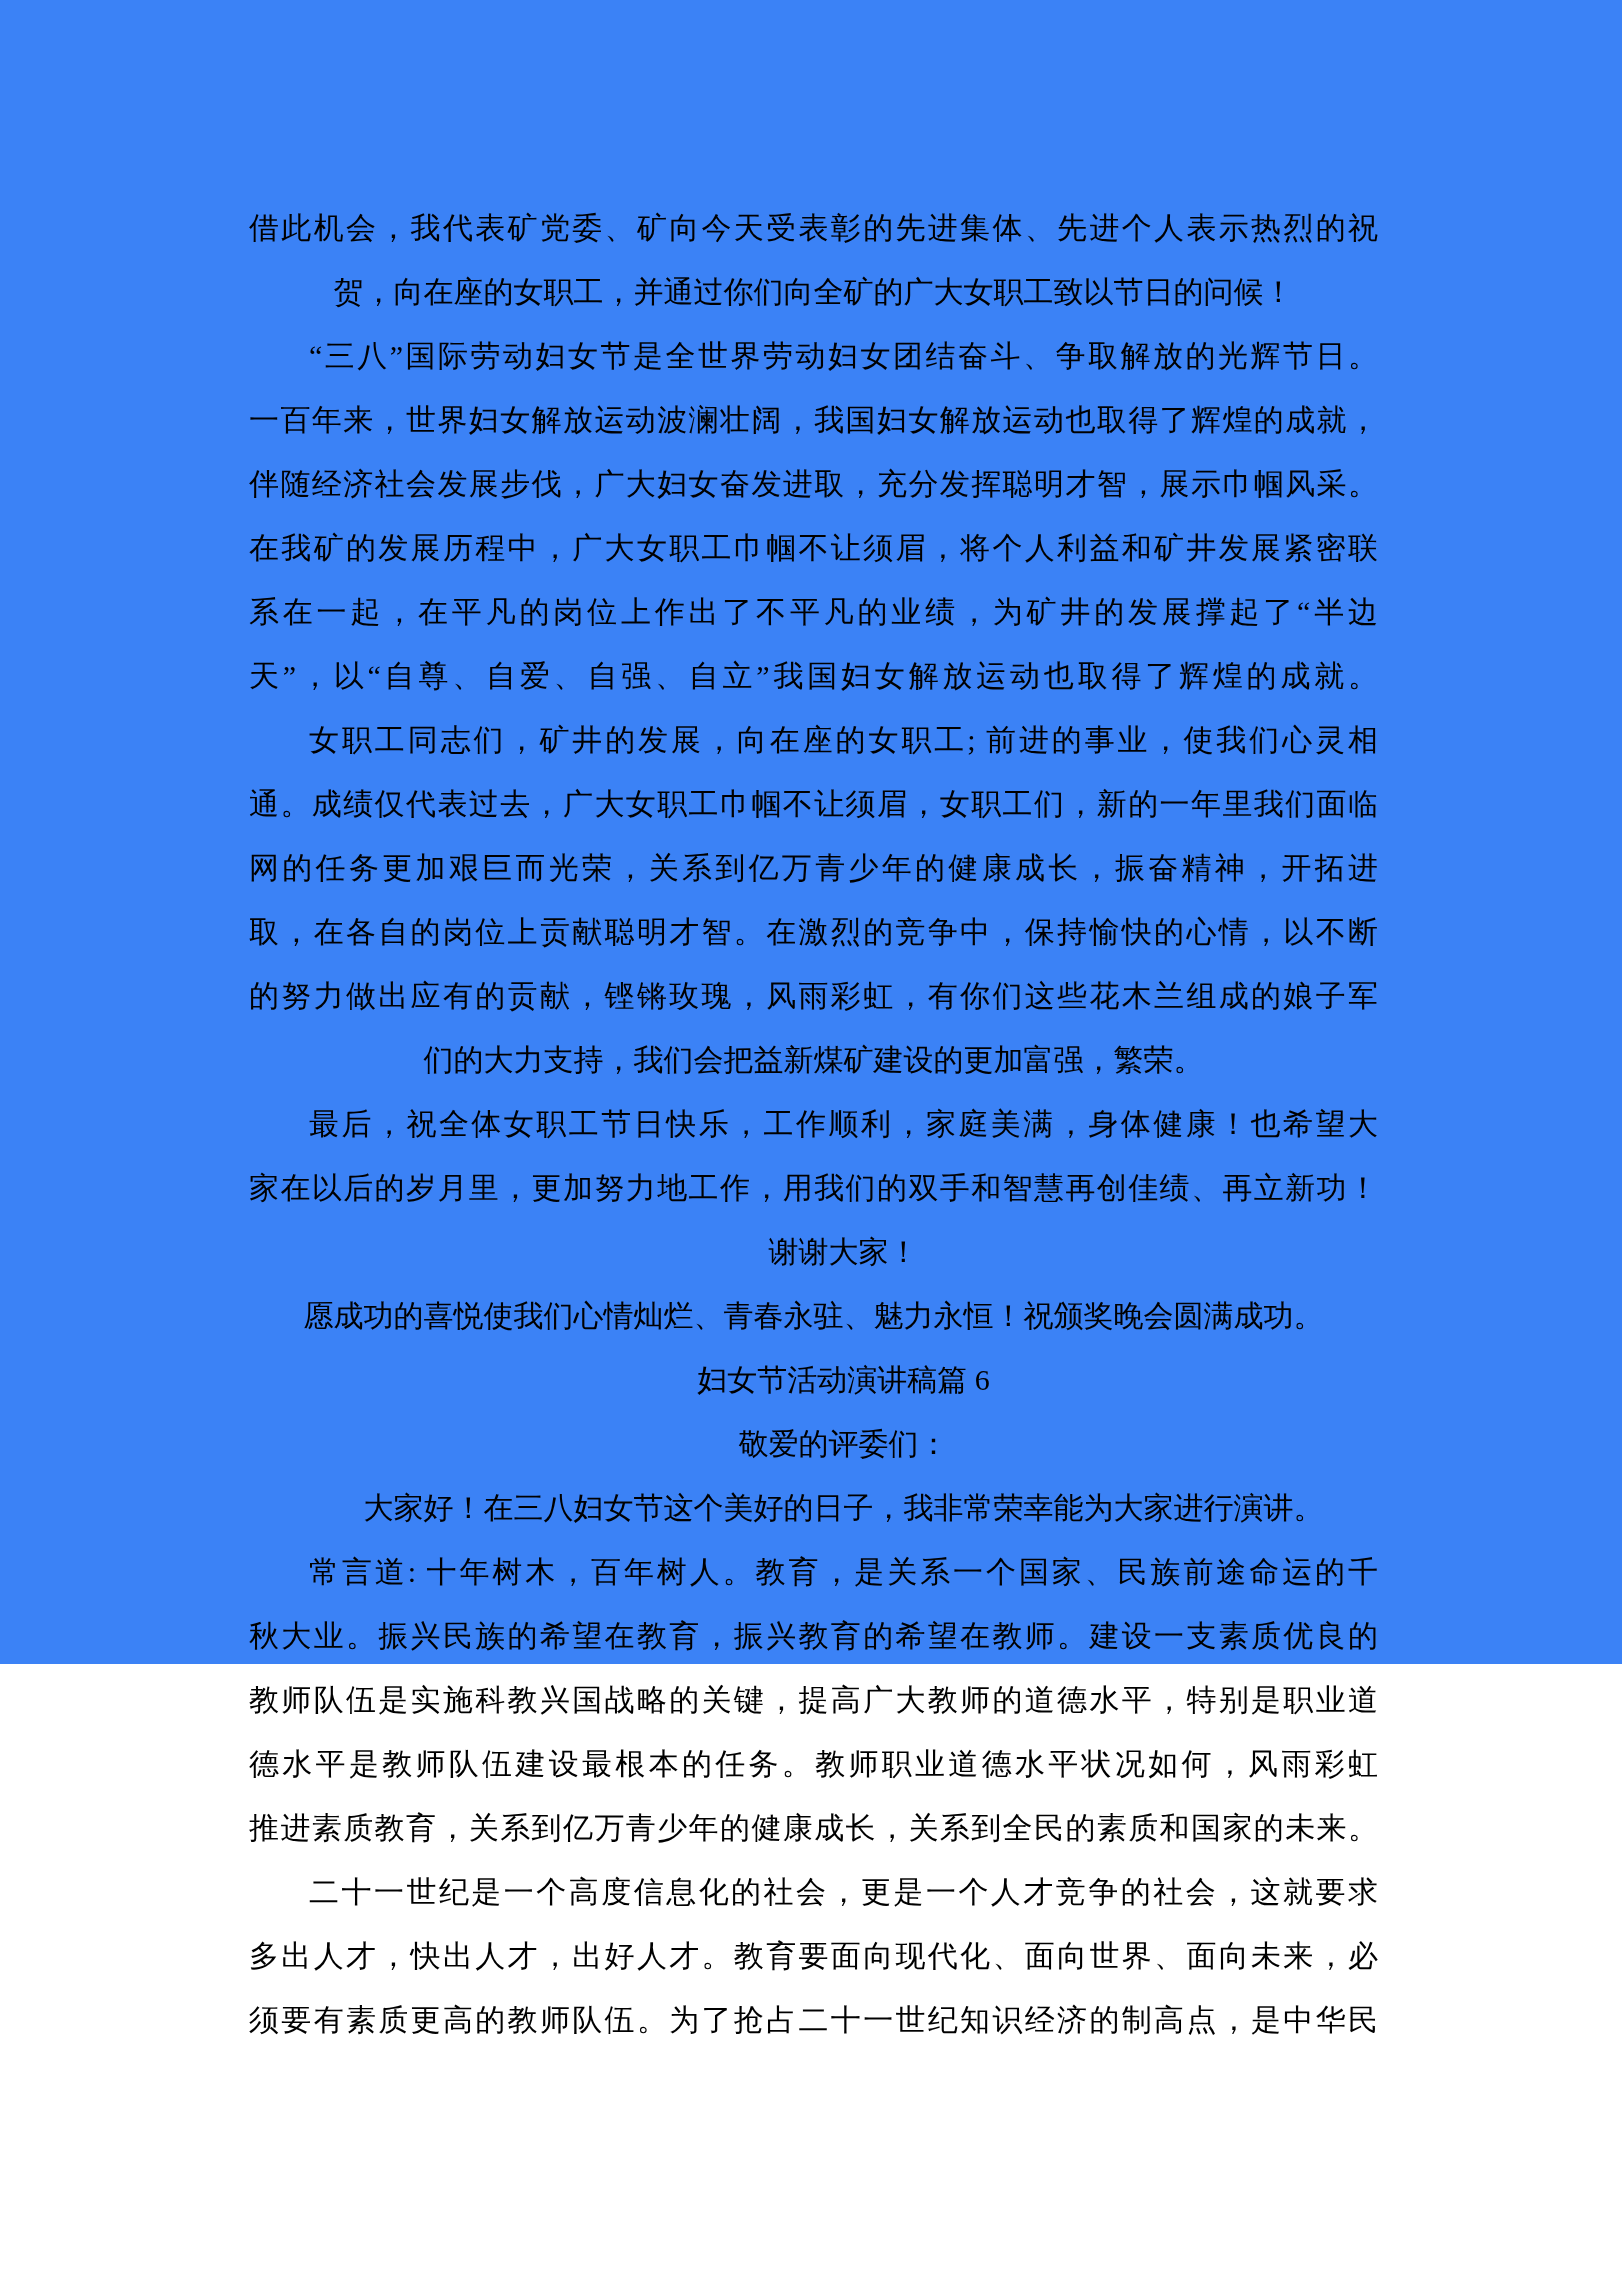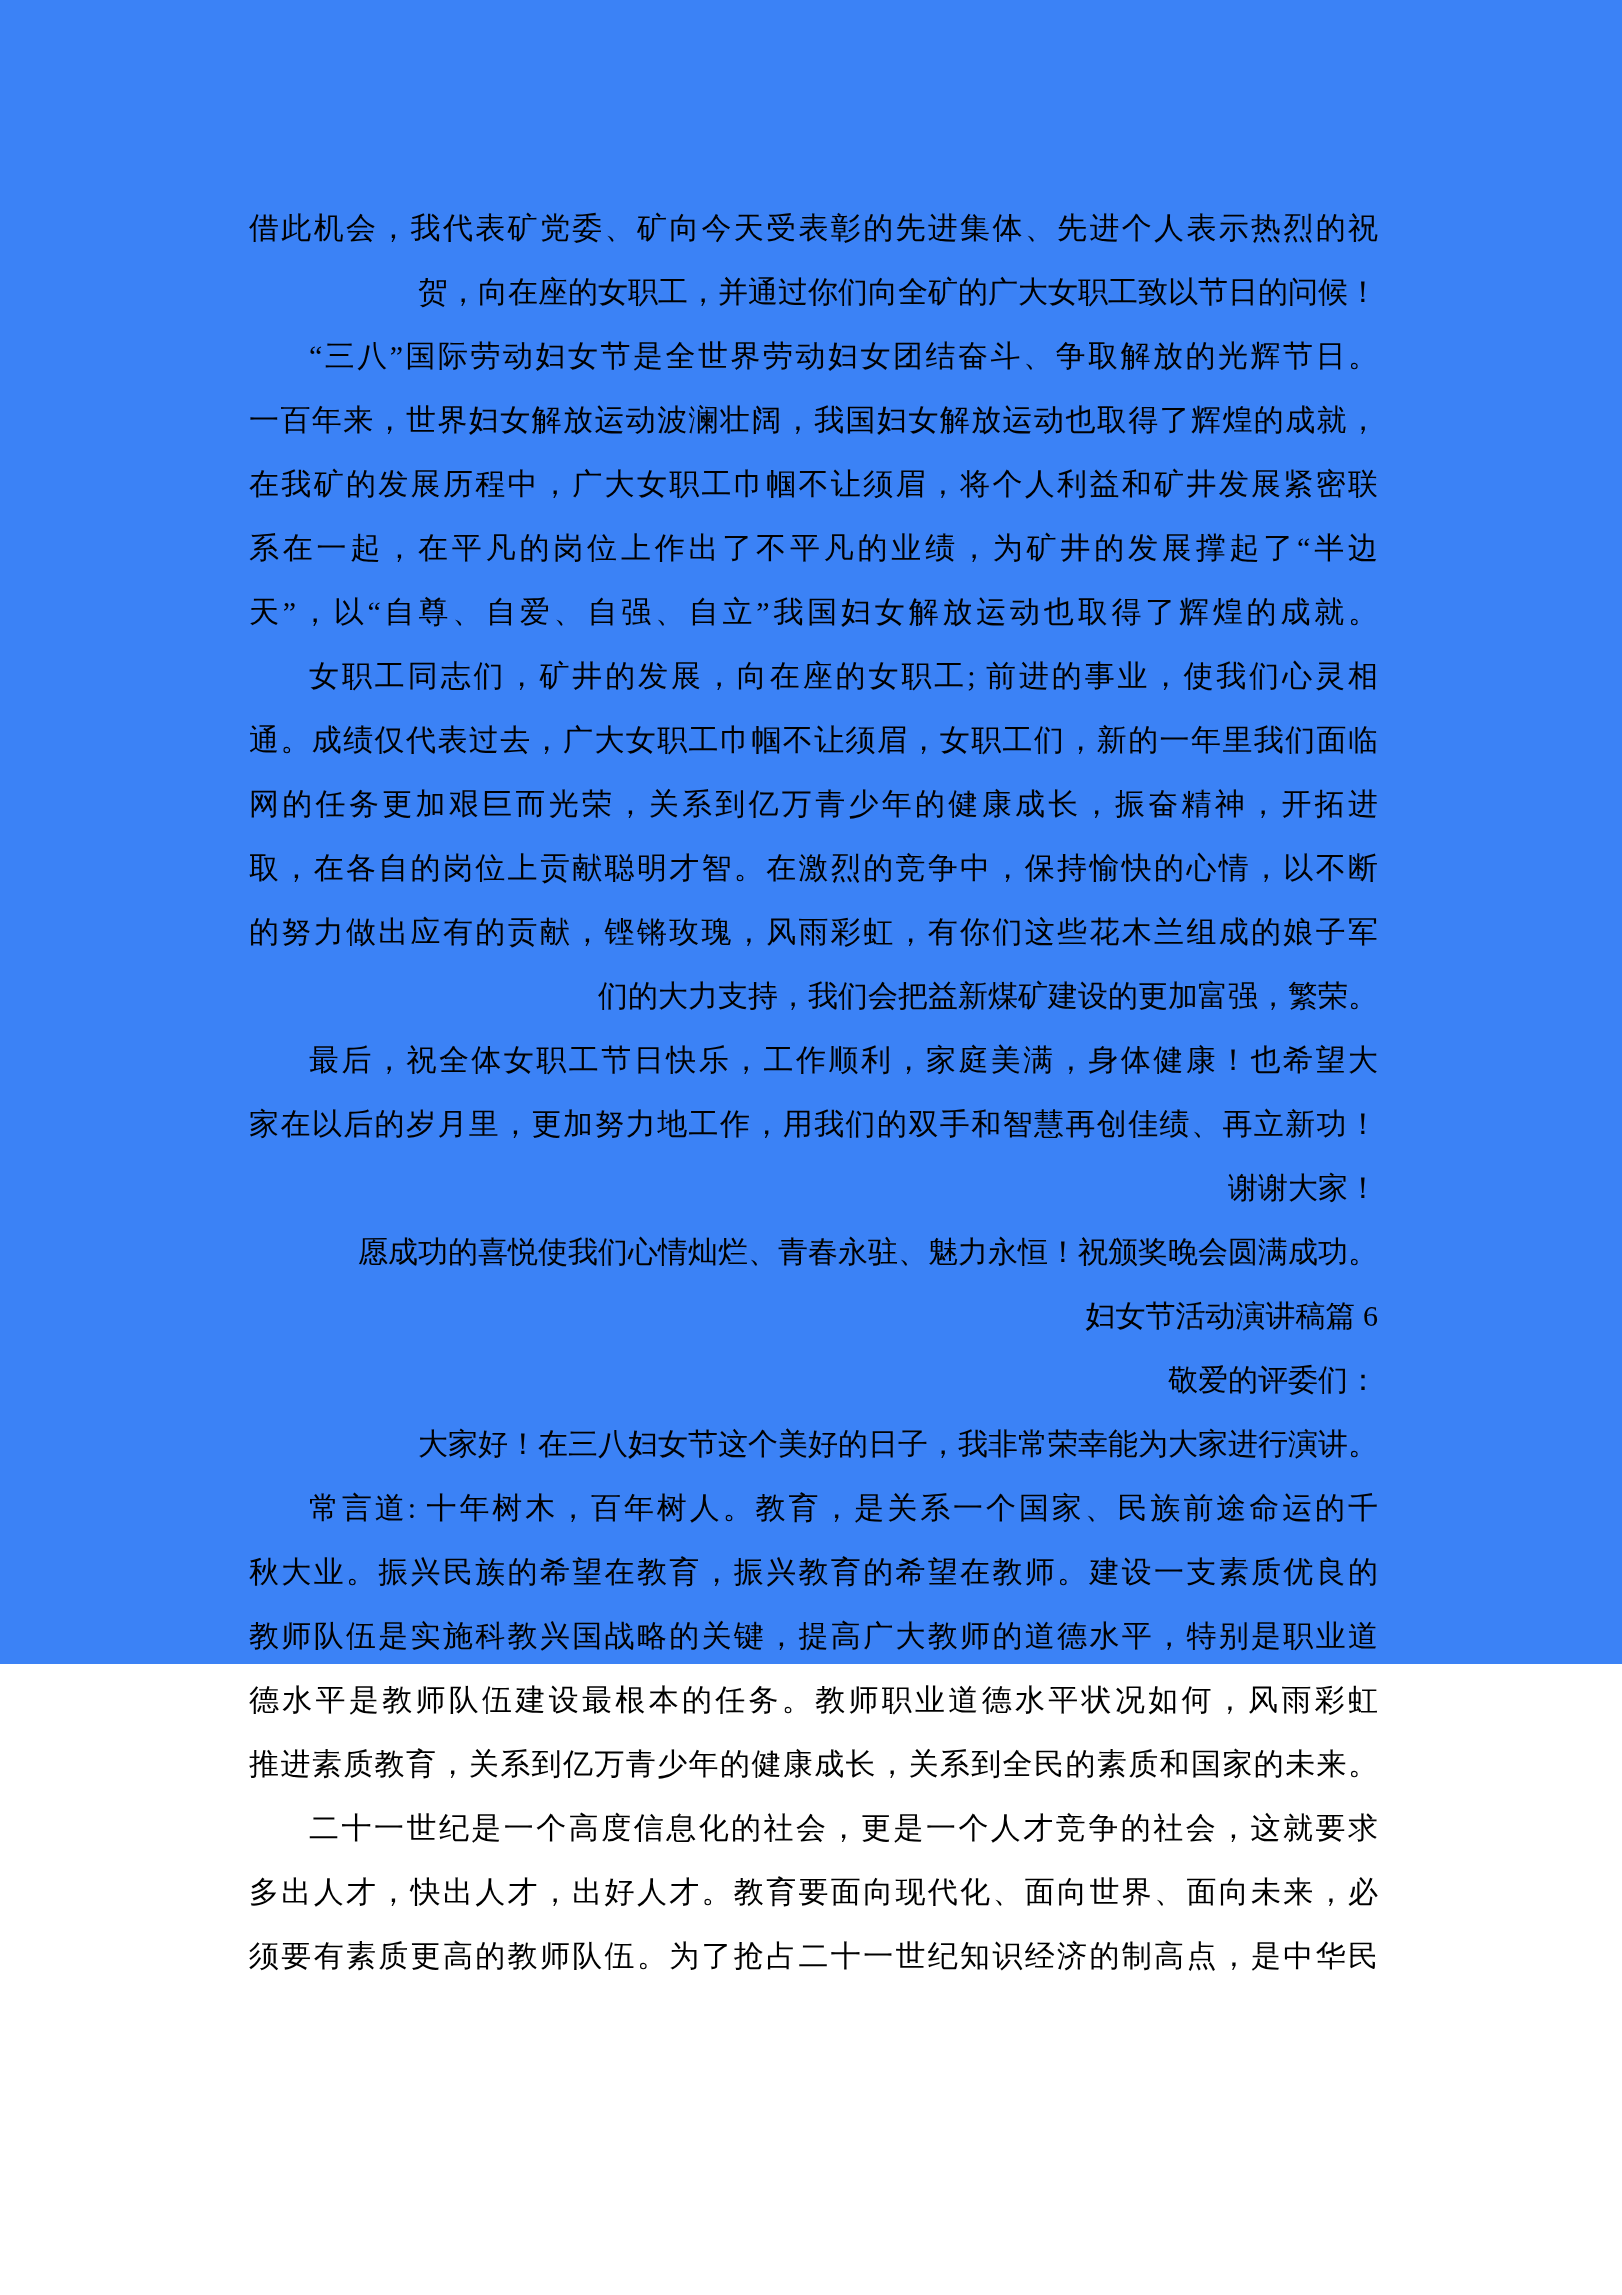--- a/index.html
+++ b/index.html
@@ -28,39 +28,40 @@
     top: 196px;
     width: 1129px;
   }
   .line {
     font-size: 30px;
     line-height: 64px;
     height: 64px;
     overflow: hidden;
     white-space: normal;
     letter-spacing: 0;
-    text-align: right;
+    text-align: center;
   }
   .line.full {
     text-align: justify;
     text-align-last: justify;
   }
   .line.indent {
     text-indent: 2em;
   }
 </style>
 </head>
 <body>
 
 <div class="page">
   <div class="text-block">
     <div class="line full">借此机会，我代表矿党委、矿向今天受表彰的先进集体、先进个人表示热烈的祝</div>
     <div class="line">贺，向在座的女职工，并通过你们向全矿的广大女职工致以节日的问候！</div>
     <div class="line full indent">“三八”国际劳动妇女节是全世界劳动妇女团结奋斗、争取解放的光辉节日。</div>
     <div class="line full">一百年来，世界妇女解放运动波澜壮阔，我国妇女解放运动也取得了辉煌的成就，</div>
+    <div class="line full">伴随经济社会发展步伐，广大妇女奋发进取，充分发挥聪明才智，展示巾帼风采。</div>
     <div class="line full">在我矿的发展历程中，广大女职工巾帼不让须眉，将个人利益和矿井发展紧密联</div>
     <div class="line full">系在一起，在平凡的岗位上作出了不平凡的业绩，为矿井的发展撑起了“半边</div>
     <div class="line full">天”，以“自尊、自爱、自强、自立”我国妇女解放运动也取得了辉煌的成就。</div>
     <div class="line full indent">女职工同志们，矿井的发展，向在座的女职工; 前进的事业，使我们心灵相</div>
     <div class="line full">通。成绩仅代表过去，广大女职工巾帼不让须眉，女职工们，新的一年里我们面临</div>
     <div class="line full">网的任务更加艰巨而光荣，关系到亿万青少年的健康成长，振奋精神，开拓进</div>
     <div class="line full">取，在各自的岗位上贡献聪明才智。在激烈的竞争中，保持愉快的心情，以不断</div>
     <div class="line full">的努力做出应有的贡献，铿锵玫瑰，风雨彩虹，有你们这些花木兰组成的娘子军</div>
     <div class="line">们的大力支持，我们会把益新煤矿建设的更加富强，繁荣。</div>
     <div class="line full indent">最后，祝全体女职工节日快乐，工作顺利，家庭美满，身体健康！也希望大</div>

